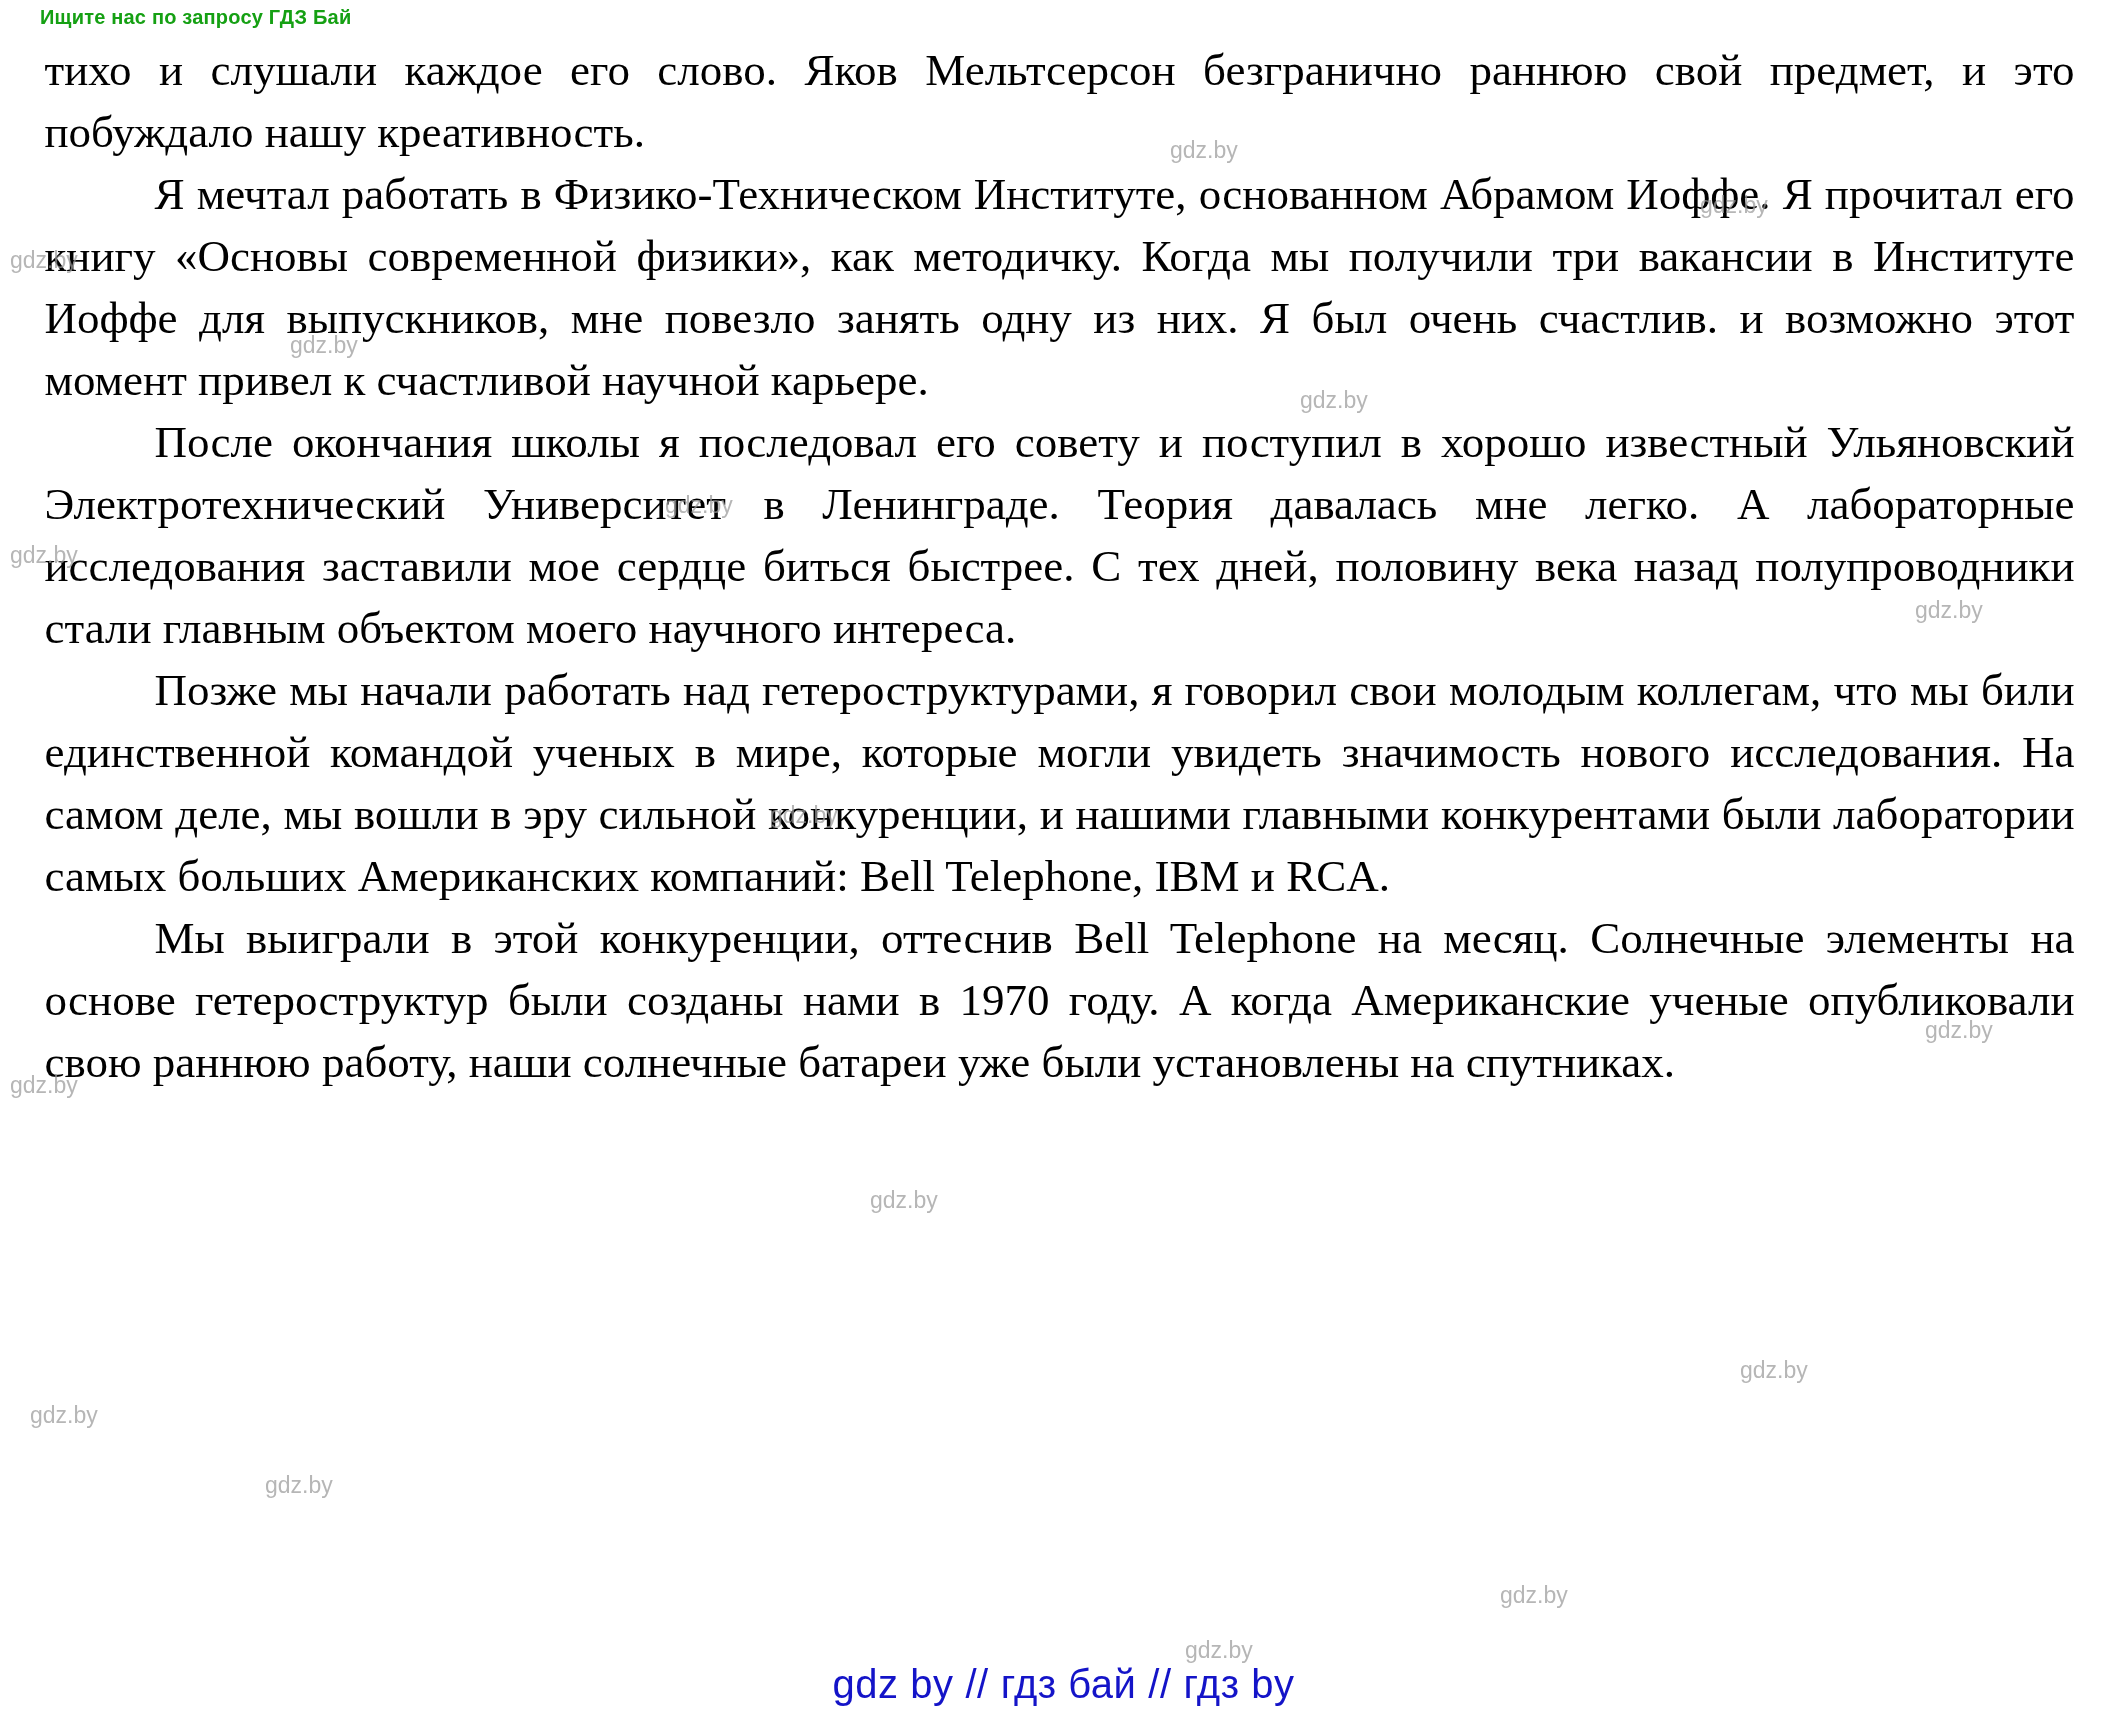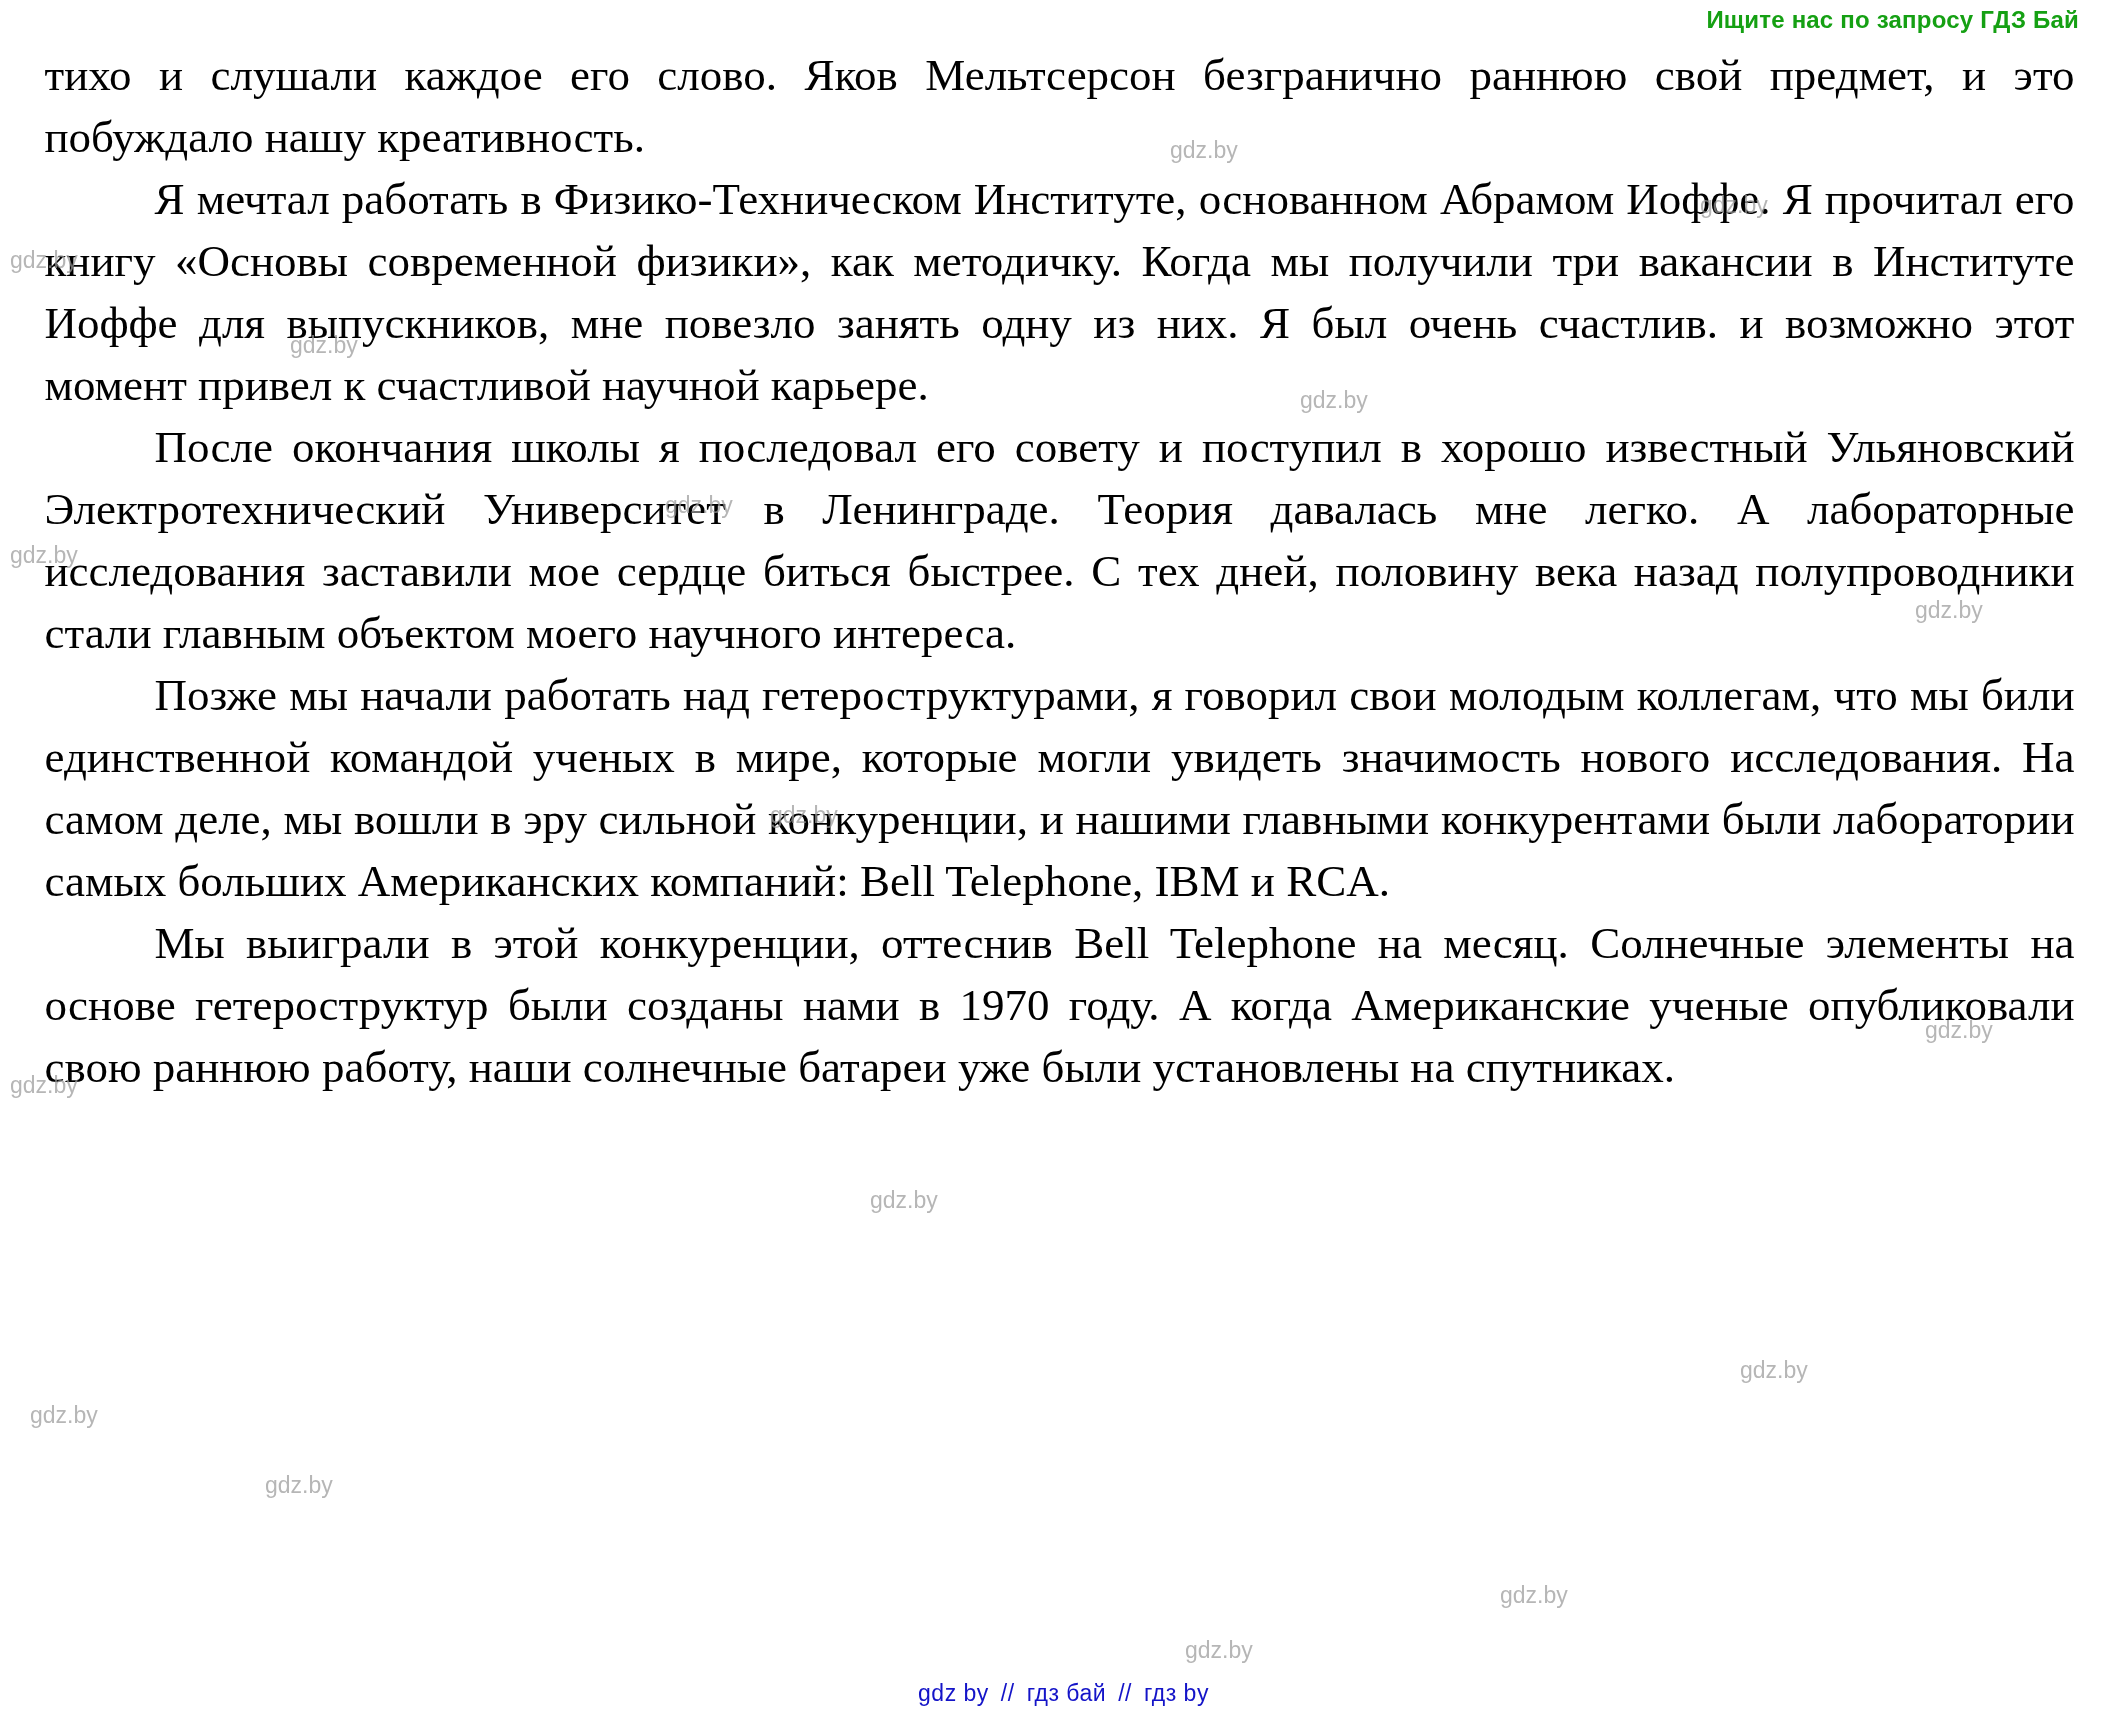--- a/index.html
+++ b/index.html
@@ -15,23 +15,23 @@
     overflow: hidden;
   }
   .page {
     position: relative;
     width: 2119px;
     height: 1725px;
     box-sizing: border-box;
     padding: 0 40px;
   }
   .top-banner {
-    text-align: right;
+    text-align: left;
     font-family: "Liberation Sans", sans-serif;
-    font-size: 24px;
+    font-size: 20px;
     font-weight: bold;
     color: #15a013;
     padding-top: 6px;
     padding-bottom: 10px;
     letter-spacing: 0.2px;
   }
   .content {
     margin: 0 auto;
     width: 2030px;
     position: relative;
@@ -60,21 +60,21 @@
     font-weight: normal;
     margin-top: 32px;
   }
   .footer {
     position: absolute;
     left: 8px;
     right: 0;
     bottom: 18px;
     text-align: center;
     font-family: "Liberation Sans", sans-serif;
-    font-size: 23px;
+    font-size: 40px;
     color: #1414c8;
     letter-spacing: 0.5px;
   }
   .footer .sep {
     color: #1414c8;
     padding: 0 12px;
   }
 </style>
 </head>
 <body>

